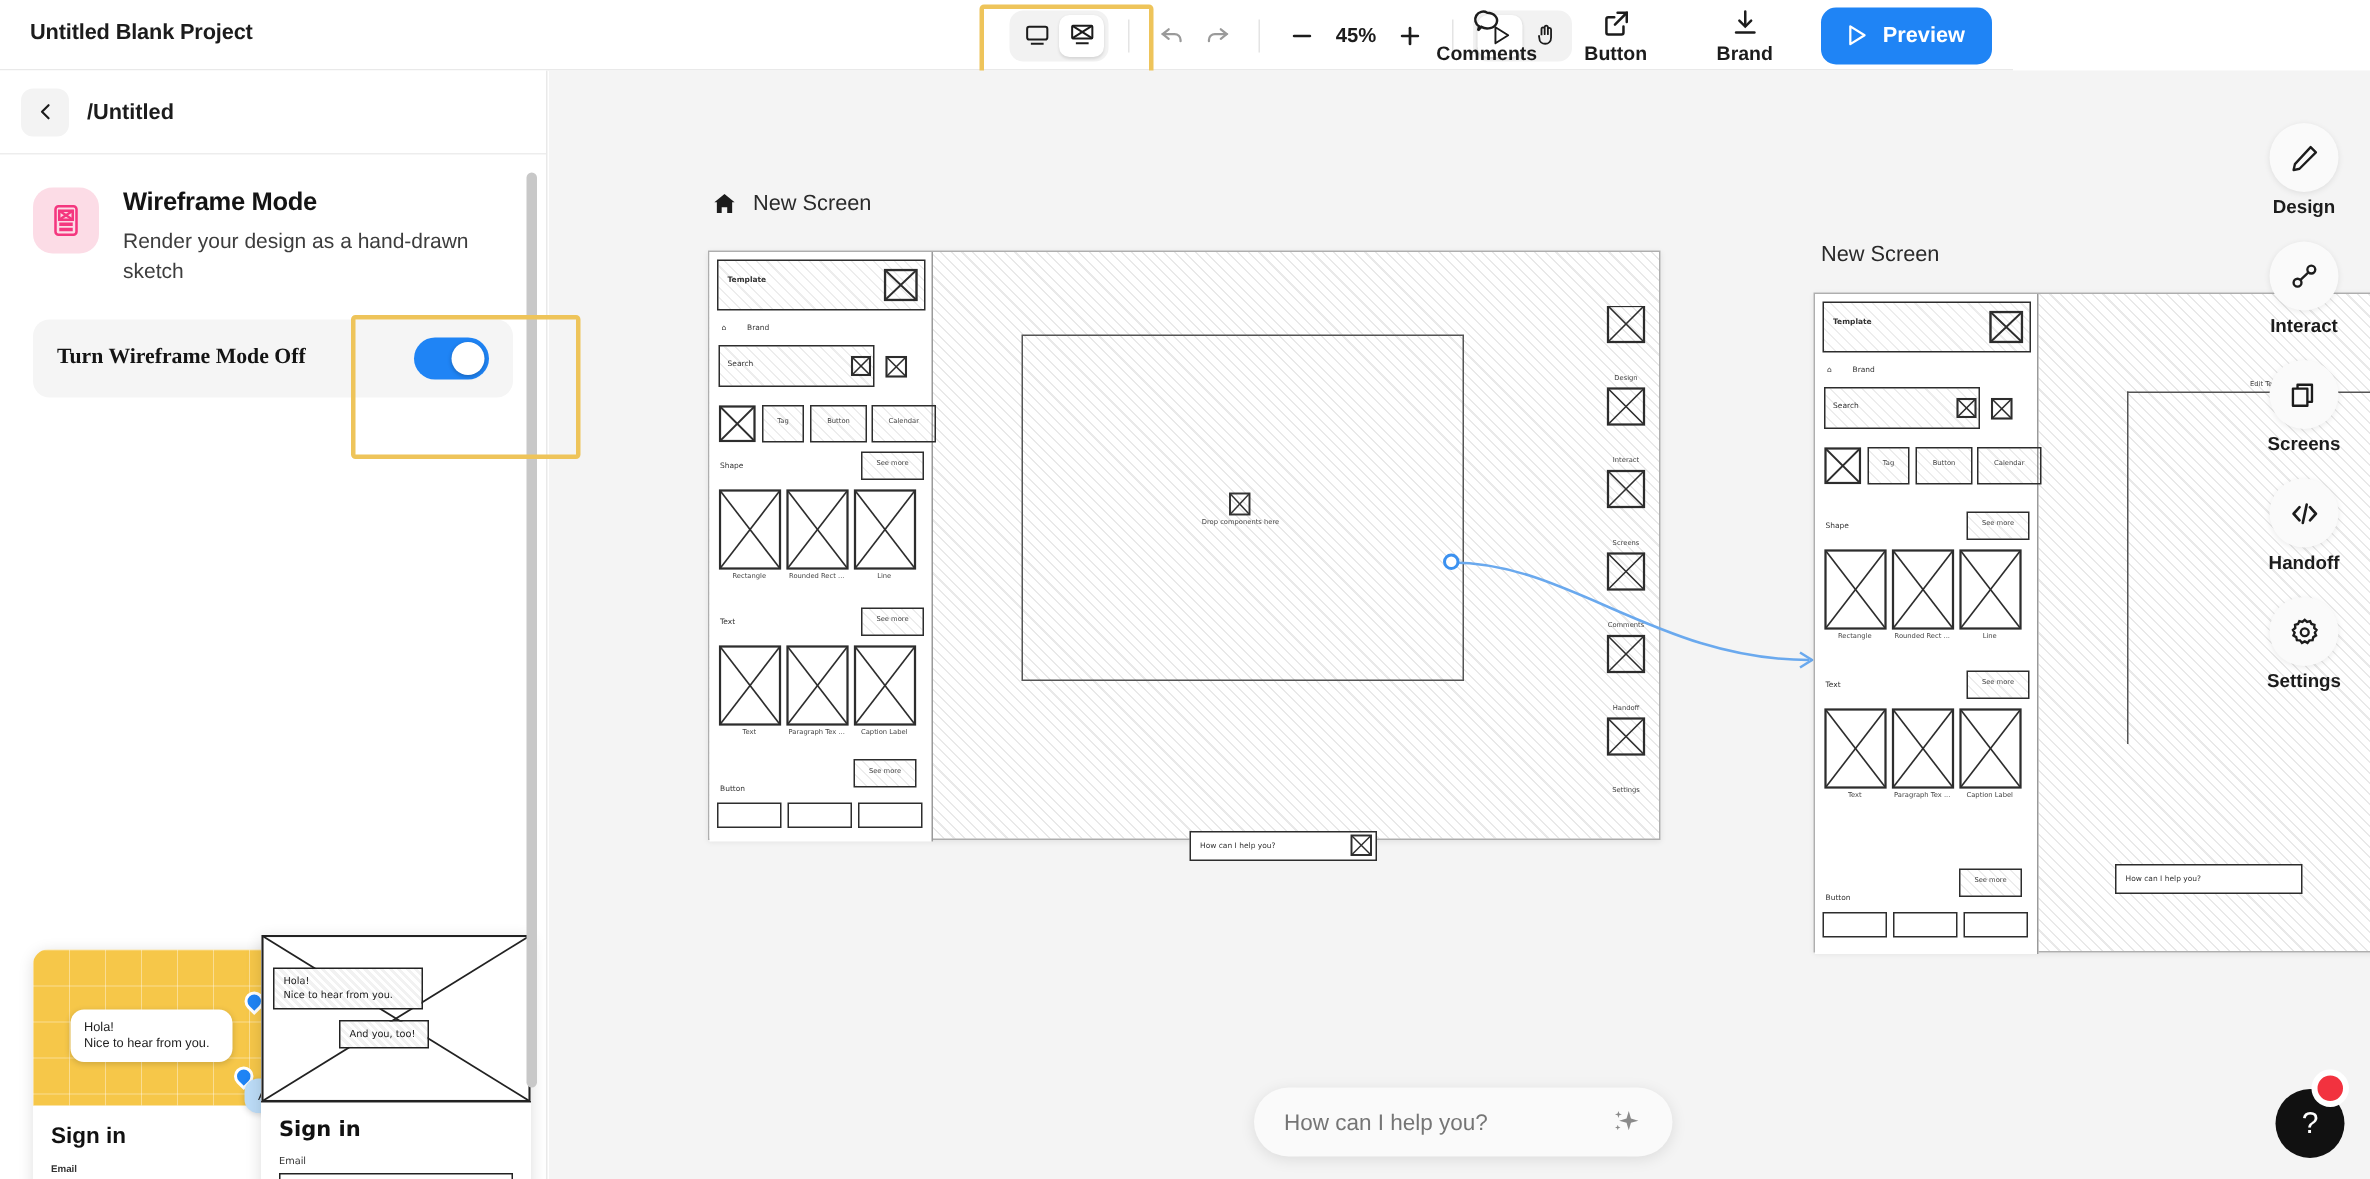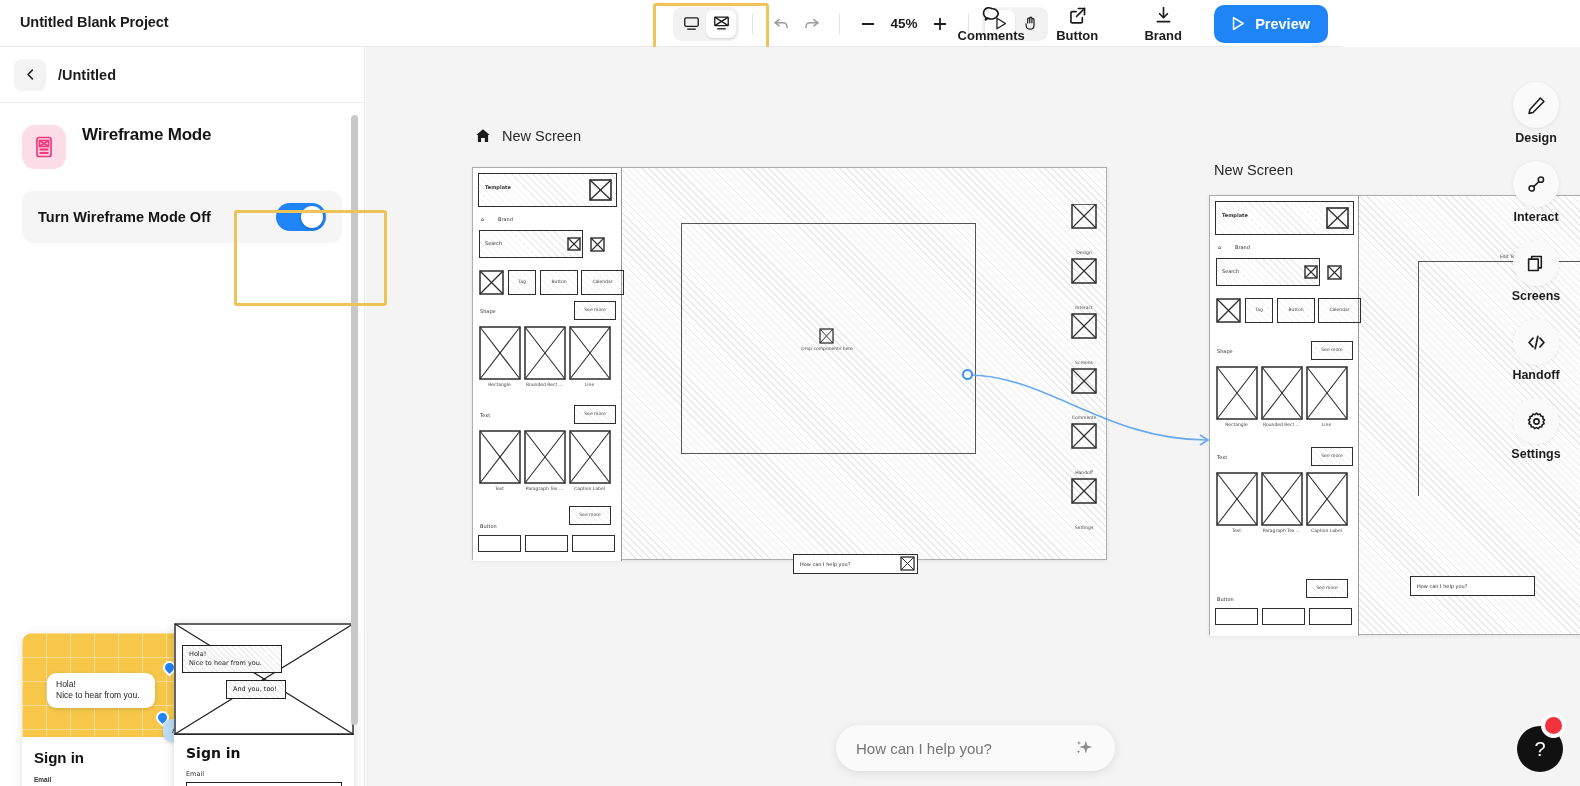--- a/index.html
+++ b/index.html
@@ -91,21 +91,21 @@
   .feature-icon {
     width: 44px; height: 44px; border-radius: 13px; flex: 0 0 44px;
     background: #fcdce6; display: flex; align-items: center; justify-content: center;
   }
   .feature-title { font-size: 17px; font-weight: bold; color: #141414; margin-bottom: 5px; letter-spacing: -0.2px; }
   .feature-sub { font-size: 14px; color: #3d3d3d; line-height: 1.45; }
 
   .toggle-row {
     margin-top: 22px; height: 52px; background: #f5f5f5; border-radius: 11px;
     display: flex; align-items: center; justify-content: space-between;
-    padding: 0 16px; cursor: pointer;
+    padding: 0 16px; cursor: pointer; font-family: Liberation Serif, serif;
   }
   .toggle-label { font-size: 14.5px; font-weight: bold; color: #141414; }
   .switch {
     width: 50px; height: 28px; border-radius: 14px; background: #1f84f5;
     position: relative; flex: 0 0 50px;
   }
   .switch .knob {
     position: absolute; right: 3px; top: 3px; width: 22px; height: 22px;
     border-radius: 50%; background: #fff; box-shadow: 0 1px 3px rgba(0,0,0,.25);
   }
@@ -349,20 +349,21 @@
             <rect x="5" y="2.5" width="14" height="19" rx="2"></rect>
             <rect x="7.5" y="5.5" width="9" height="6"></rect>
             <line x1="7.5" y1="5.5" x2="16.5" y2="11.5"></line>
               <line x1="16.5" y1="5.5" x2="7.5" y2="11.5"></line>
             <line x1="7.5" y1="14.5" x2="16.5" y2="14.5" stroke-width="2.2"></line>
             <line x1="7.5" y1="18" x2="16.5" y2="18" stroke-width="2.2"></line>
           </svg>
         </div>
         <div>
           <div class="feature-title">Wireframe Mode</div>
+          <div class="feature-sub">Render your design as a hand-drawn sketch</div>
         </div>
       </div>
 
       <div class="toggle-row">
         <span class="toggle-label">Turn Wireframe Mode Off</span>
         <span class="switch">
             <span class="knob"></span>
           </span>
       </div>
 

